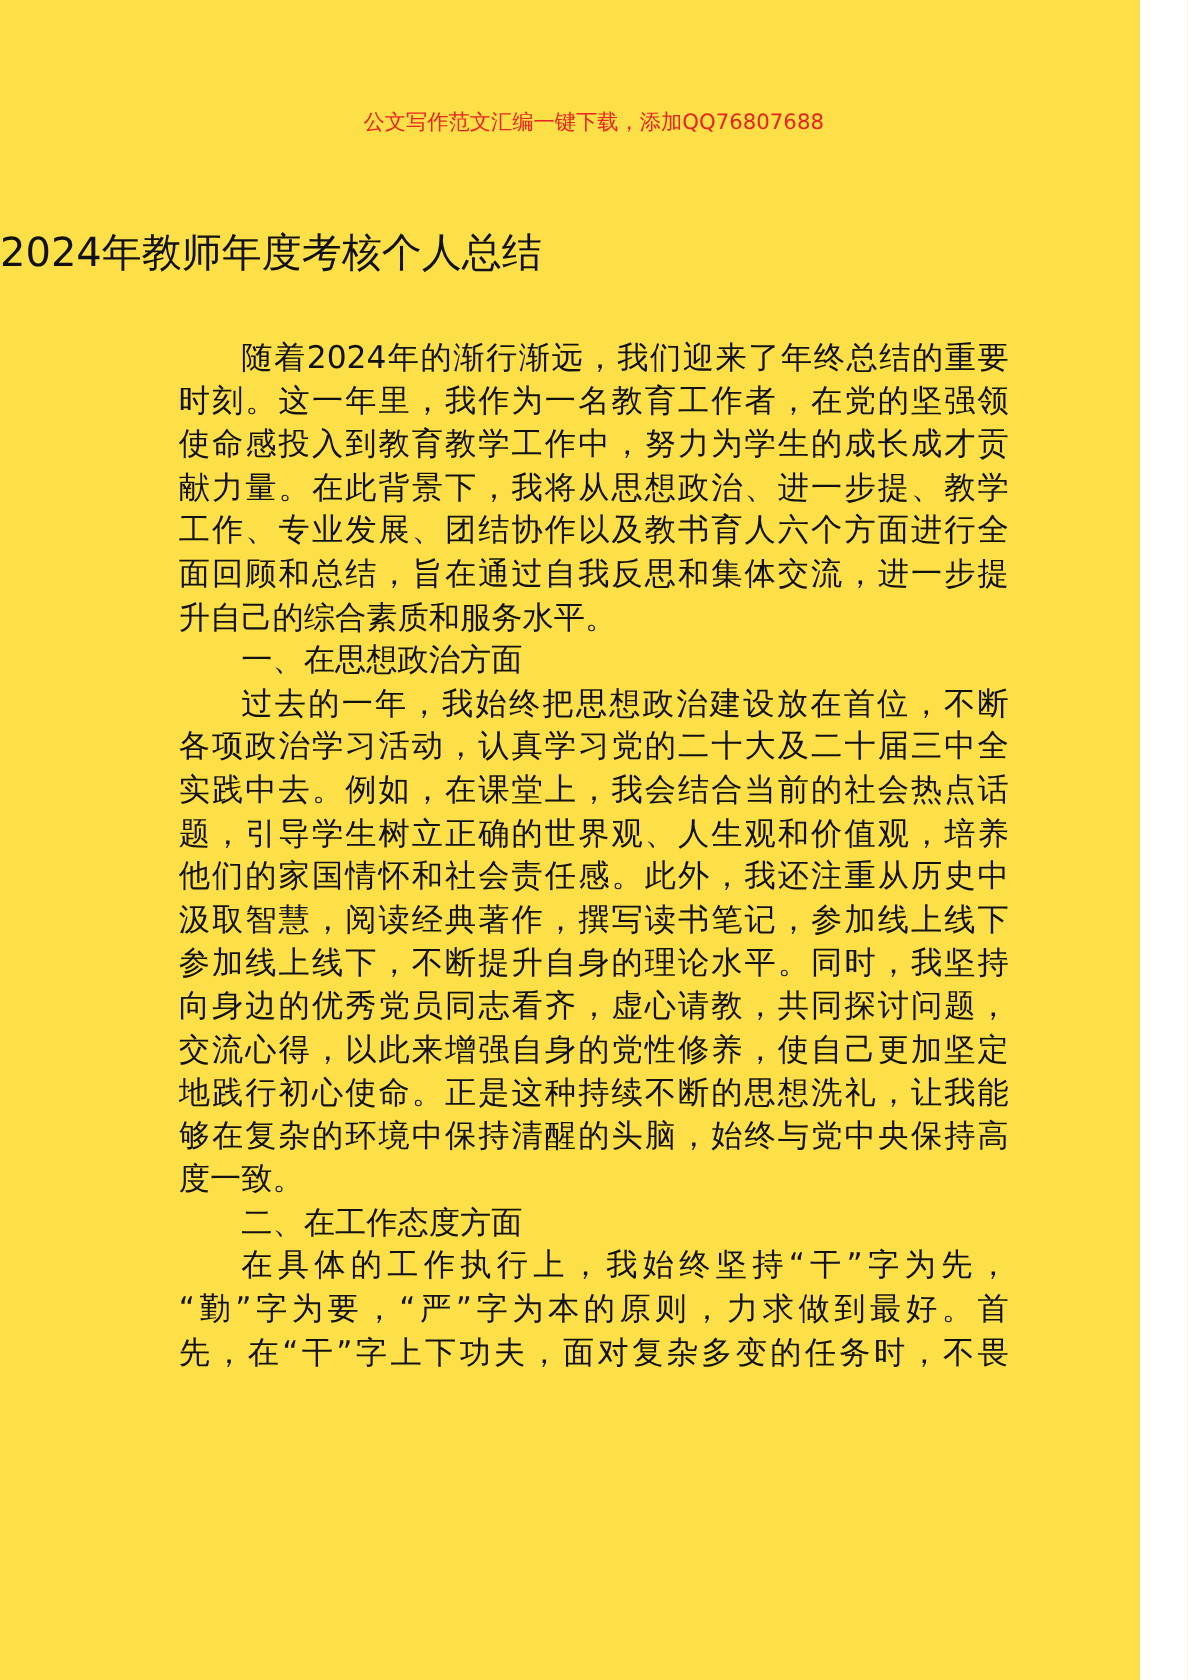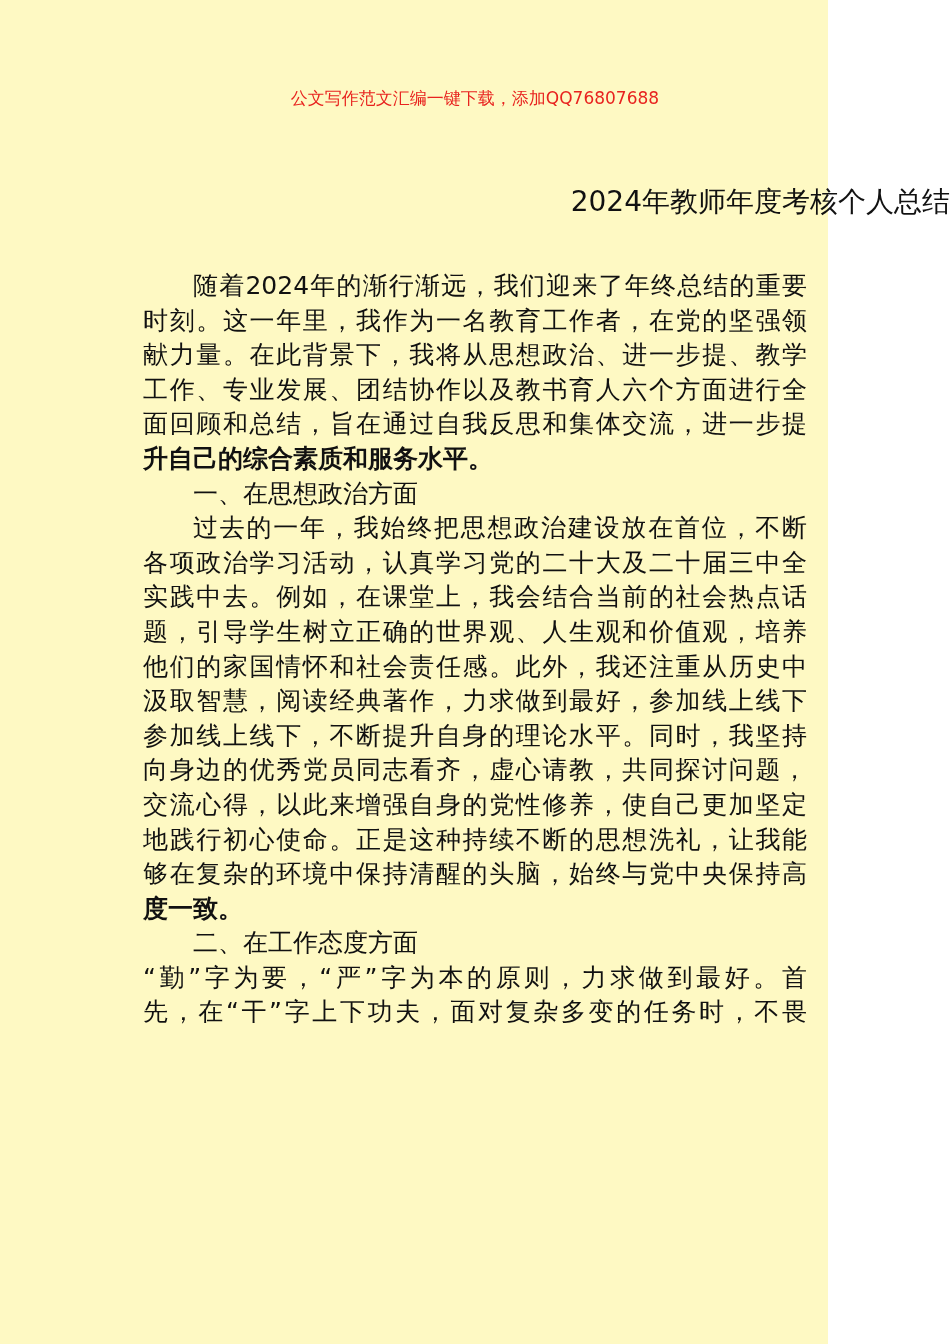--- a/index.html
+++ b/index.html
@@ -1,61 +1,63 @@
 <!DOCTYPE html>
 <html><head>
 <meta charset="utf-8">
 <style>
   html, body { margin: 0; padding: 0; background: #ffffff; }
   body { width: 950px; height: 1344px; position: relative; overflow: hidden; }
-  .page { position: absolute; left: 0; top: 0; width: 828px; height: 1344px; background: #fef9c3; }
+  .page { position: absolute; left: 0; top: 0; width: 912px; height: 1344px; background: #fde047; }
   .banner {
     position: absolute; left: 0; top: 86px; width: 950px; text-align: center;
     color: #e8231f; font-family: "DejaVu Sans", sans-serif; font-size: 17px; line-height: 24px;
   }
   .title {
-    position: absolute; left: 0; top: 180px; width: 950px; text-align: right;
-    color: #111; font-family: "DejaVu Sans", sans-serif; font-size: 28px; line-height: 44px;
+    position: absolute; left: 0; top: 180px; width: 950px; text-align: left;
+    color: #111; font-family: "DejaVu Sans", sans-serif; font-size: 32px; line-height: 44px;
   }
   .body {
     position: absolute; left: 143px; top: 269px; width: 664px;
     color: #111; font-family: "DejaVu Sans", sans-serif; font-size: 25px;
   }
   .line {
     height: 34.6px; line-height: 34.6px; white-space: nowrap;
     text-align: justify; text-align-last: justify; overflow: hidden;
   }
-  .line.last { text-align-last: left; font-weight: bold; }
+  .line.last { text-align-last: left; }
   .line.indent { padding-left: 50px; }
   .line.heading { padding-left: 50px; text-align-last: left; }
 </style>
 </head>
 <body>
 
 <div class="page">
   <div class="banner">公文写作范文汇编一键下载，添加QQ76807688</div>
   <div class="title">2024年教师年度考核个人总结</div>
 
   <div class="body">
     <div class="line indent">随着2024年的渐行渐远，我们迎来了年终总结的重要</div>
     <div class="line">时刻。这一年里，我作为一名教育工作者，在党的坚强领</div>
+    <div class="line">使命感投入到教育教学工作中，努力为学生的成长成才贡</div>
     <div class="line">献力量。在此背景下，我将从思想政治、进一步提、教学</div>
     <div class="line">工作、专业发展、团结协作以及教书育人六个方面进行全</div>
     <div class="line">面回顾和总结，旨在通过自我反思和集体交流，进一步提</div>
     <div class="line last">升自己的综合素质和服务水平。</div>
     <div class="line heading">一、在思想政治方面</div>
     <div class="line indent">过去的一年，我始终把思想政治建设放在首位，不断</div>
     <div class="line">各项政治学习活动，认真学习党的二十大及二十届三中全</div>
     <div class="line">实践中去。例如，在课堂上，我会结合当前的社会热点话</div>
     <div class="line">题，引导学生树立正确的世界观、人生观和价值观，培养</div>
     <div class="line">他们的家国情怀和社会责任感。此外，我还注重从历史中</div>
-    <div class="line">汲取智慧，阅读经典著作，力求做到最好，参加线上线下</div>
+    <div class="line">汲取智慧，阅读经典著作，撰写读书笔记，参加线上线下</div>
     <div class="line">参加线上线下，不断提升自身的理论水平。同时，我坚持</div>
     <div class="line">向身边的优秀党员同志看齐，虚心请教，共同探讨问题，</div>
     <div class="line">交流心得，以此来增强自身的党性修养，使自己更加坚定</div>
     <div class="line">地践行初心使命。正是这种持续不断的思想洗礼，让我能</div>
     <div class="line">够在复杂的环境中保持清醒的头脑，始终与党中央保持高</div>
     <div class="line last">度一致。</div>
     <div class="line heading">二、在工作态度方面</div>
+    <div class="line indent">在具体的工作执行上，我始终坚持“干”字为先，</div>
     <div class="line">“勤”字为要，“严”字为本的原则，力求做到最好。首</div>
     <div class="line">先，在“干”字上下功夫，面对复杂多变的任务时，不畏</div>
   </div>
 </div>
 
 </body></html>

